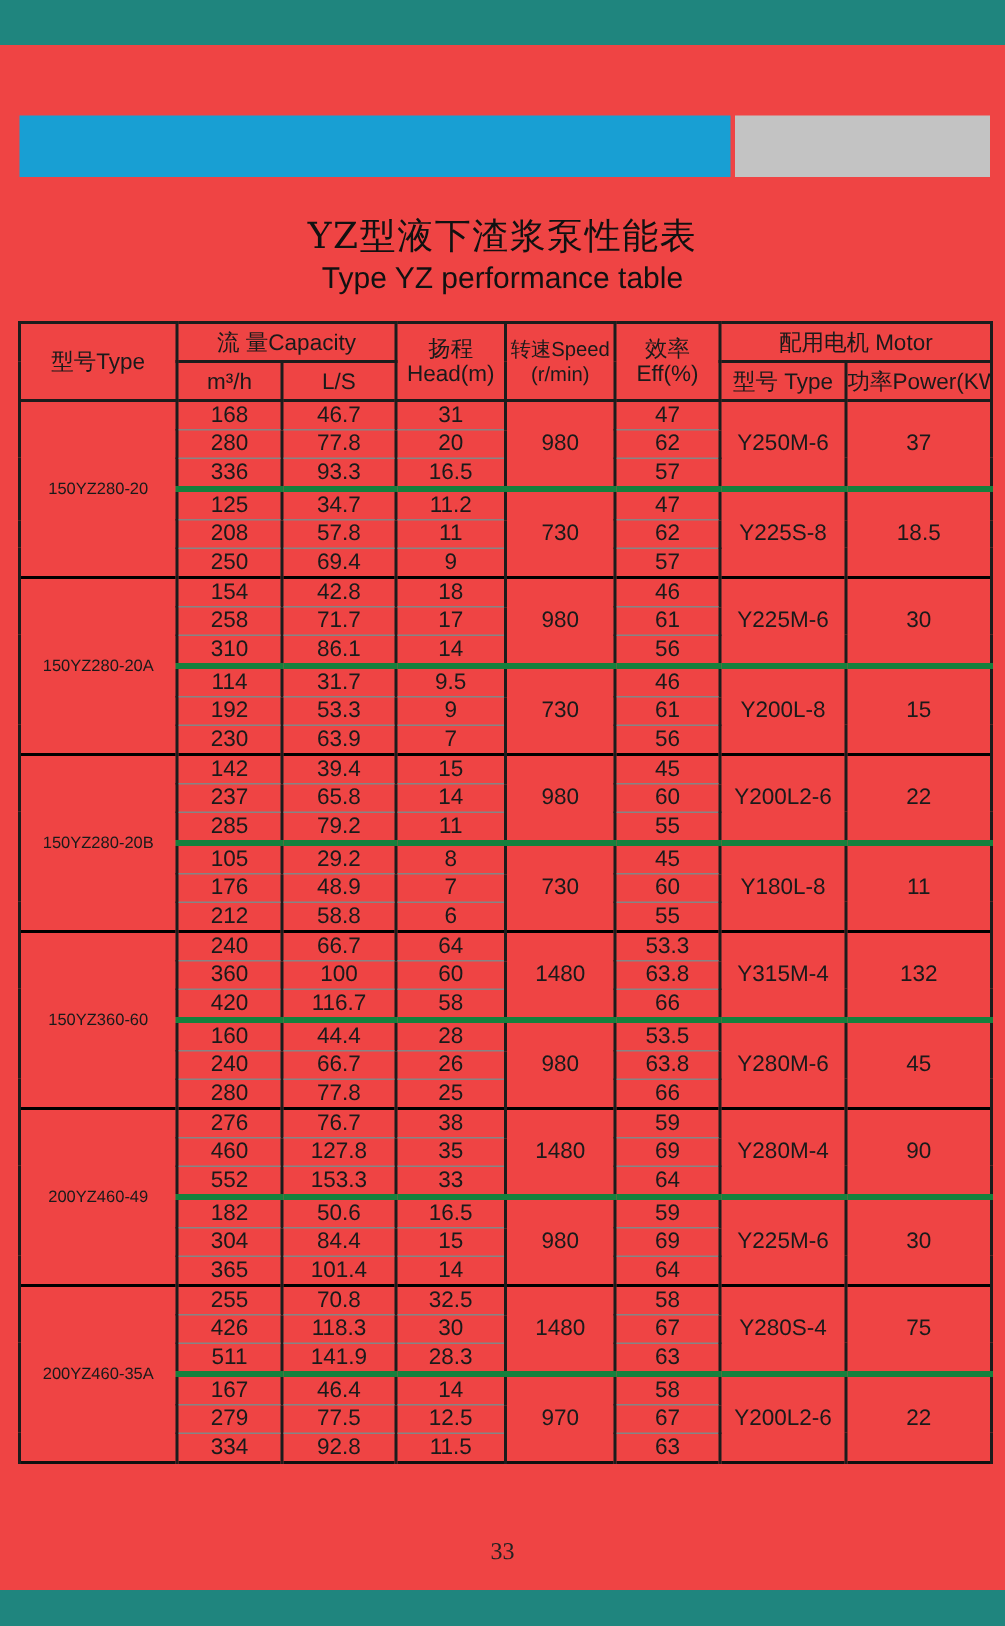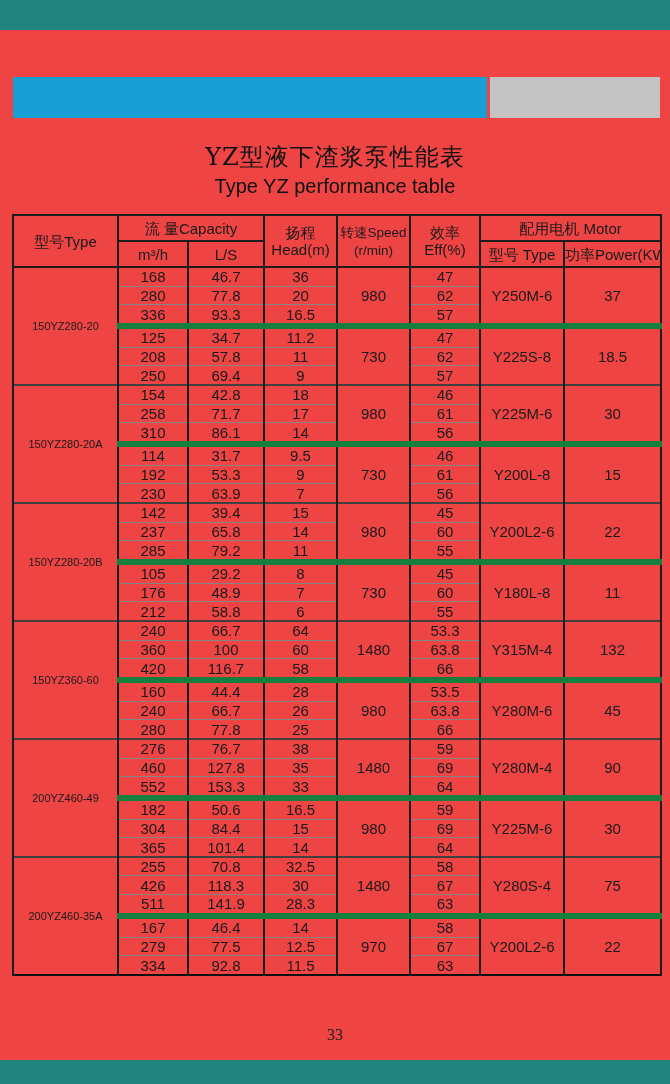--- a/index.html
+++ b/index.html
@@ -72,22 +72,22 @@
     white-space: nowrap;
     overflow: hidden;
   }
   .perf-table thead tr { height: 26px; }
   .perf-table thead th {
     border-top: 2px solid #1c1c1c;
     border-bottom: 2px solid #1c1c1c;
     line-height: 17px;
   }
   .perf-table th .small { font-size: 13.5px; }
-  .perf-table tbody tr.group-start td { border-top: 2px solid #404040; }
-  .perf-table tbody tr.subgroup-start td { border-top: 6px solid #15803d; margin-left: 40px; }
+  .perf-table tbody tr.group-start td { border-top: 2px solid #000000; }
+  .perf-table tbody tr.subgroup-start td { border-top: 4px solid #15803d; margin-left: 40px; }
   .perf-table td.model-cell { font-size: 11px; letter-spacing: 0; margin-top: 24px; }
   .page-number {
     position: absolute;
     left: 0; top: 1026px;
     width: 670px;
     text-align: center;
     font-family: "Liberation Serif", serif;
     font-size: 16px;
     color: #222;
   }
@@ -132,21 +132,21 @@
         <th>L/S</th>
         <th>型号 Type</th>
         <th>功率Power(KW)</th>
       </tr>
     </thead>
     <tbody id="table-body">
         <tr class="group-start">
           <td rowspan="6" class="model-cell">150YZ280-20</td>
           <td>168</td>
           <td>46.7</td>
-          <td>36</td>
+          <td>31</td>
           <td rowspan="3">980</td>
           <td>47</td>
           <td rowspan="3">Y250M-6</td>
           <td rowspan="3">37</td>
         </tr>
         <tr>
           <td>280</td>
           <td>77.8</td>
           <td>20</td>
           <td>62</td>

